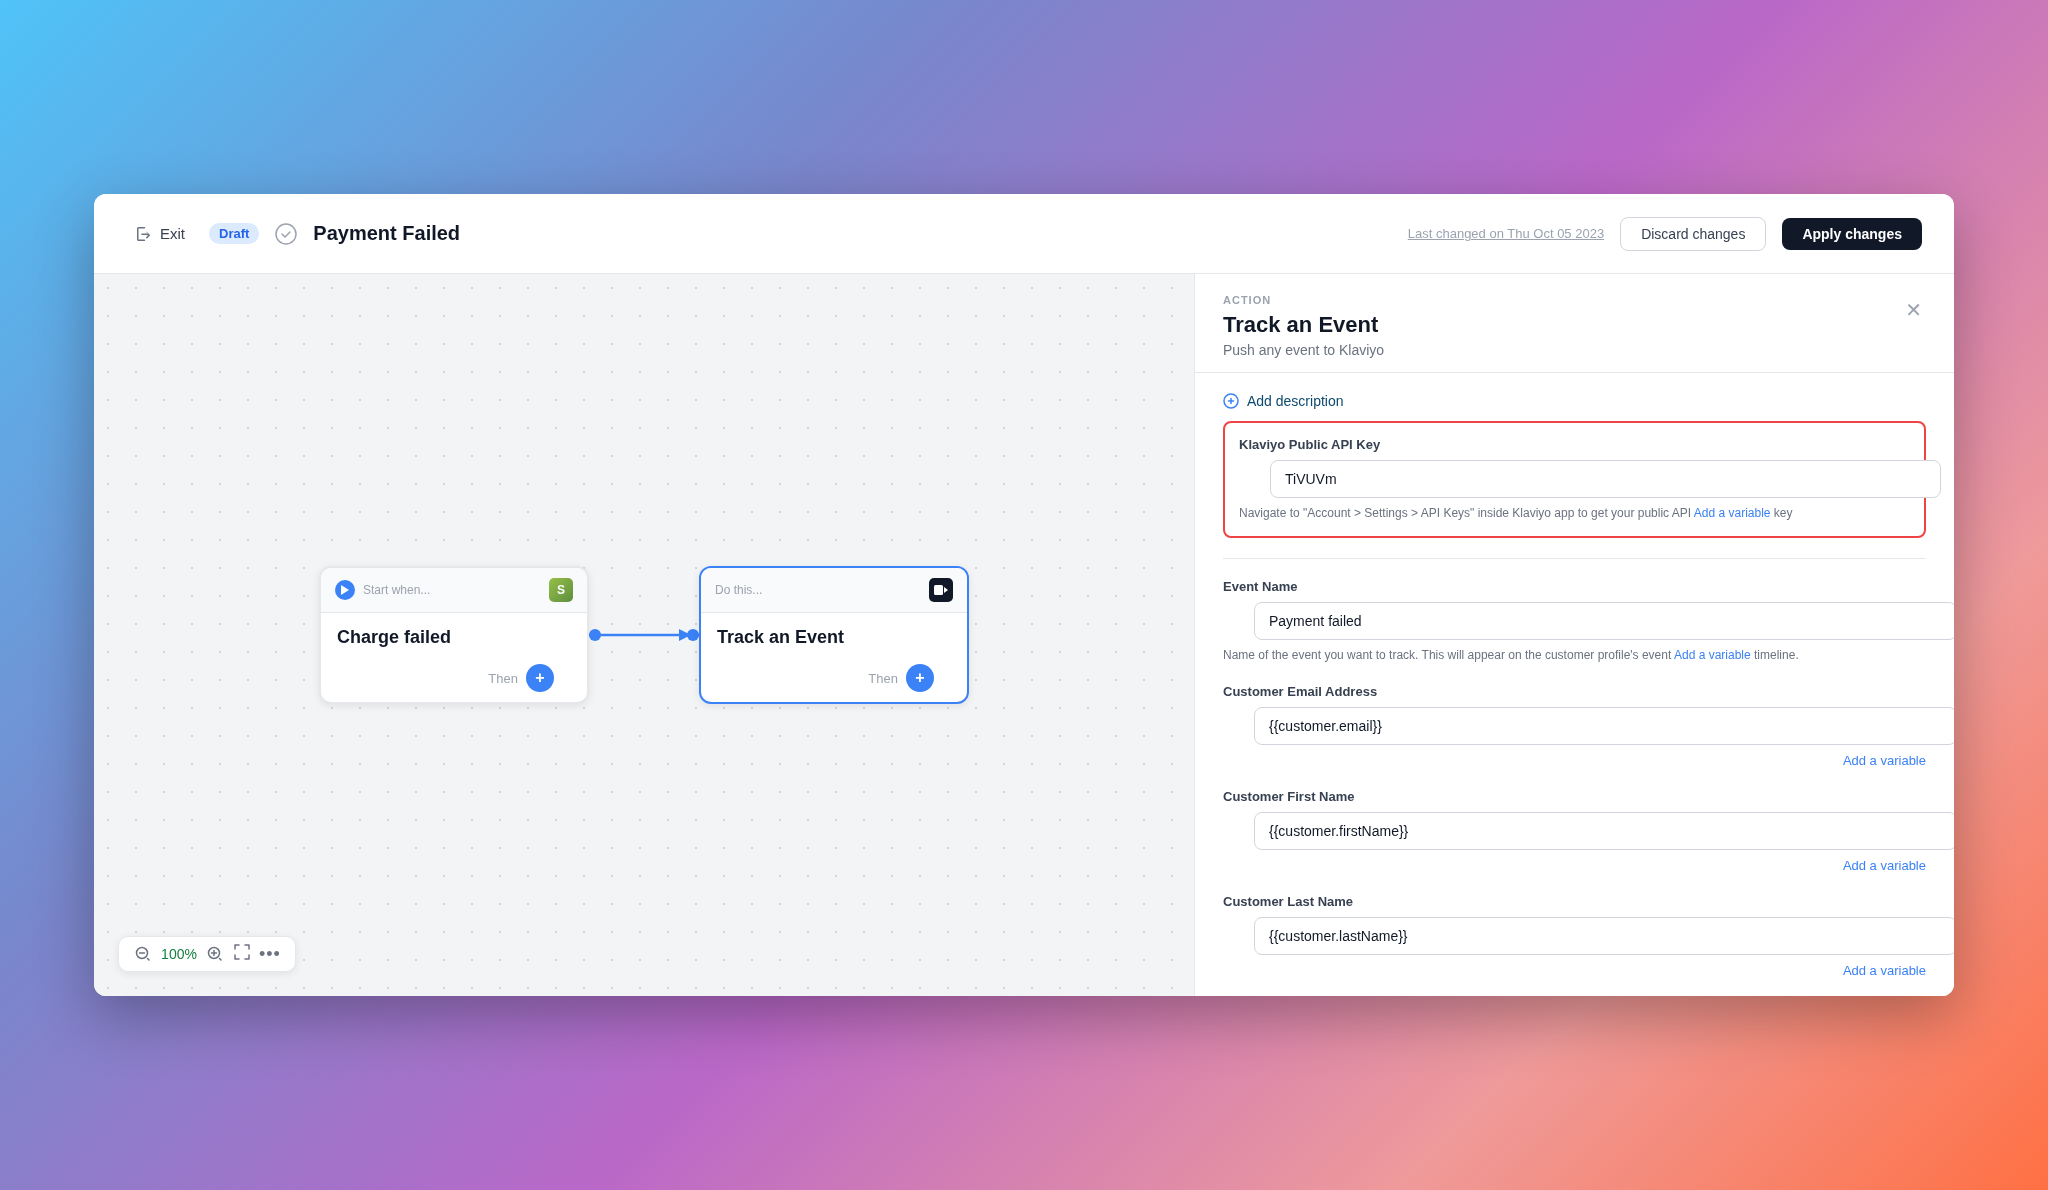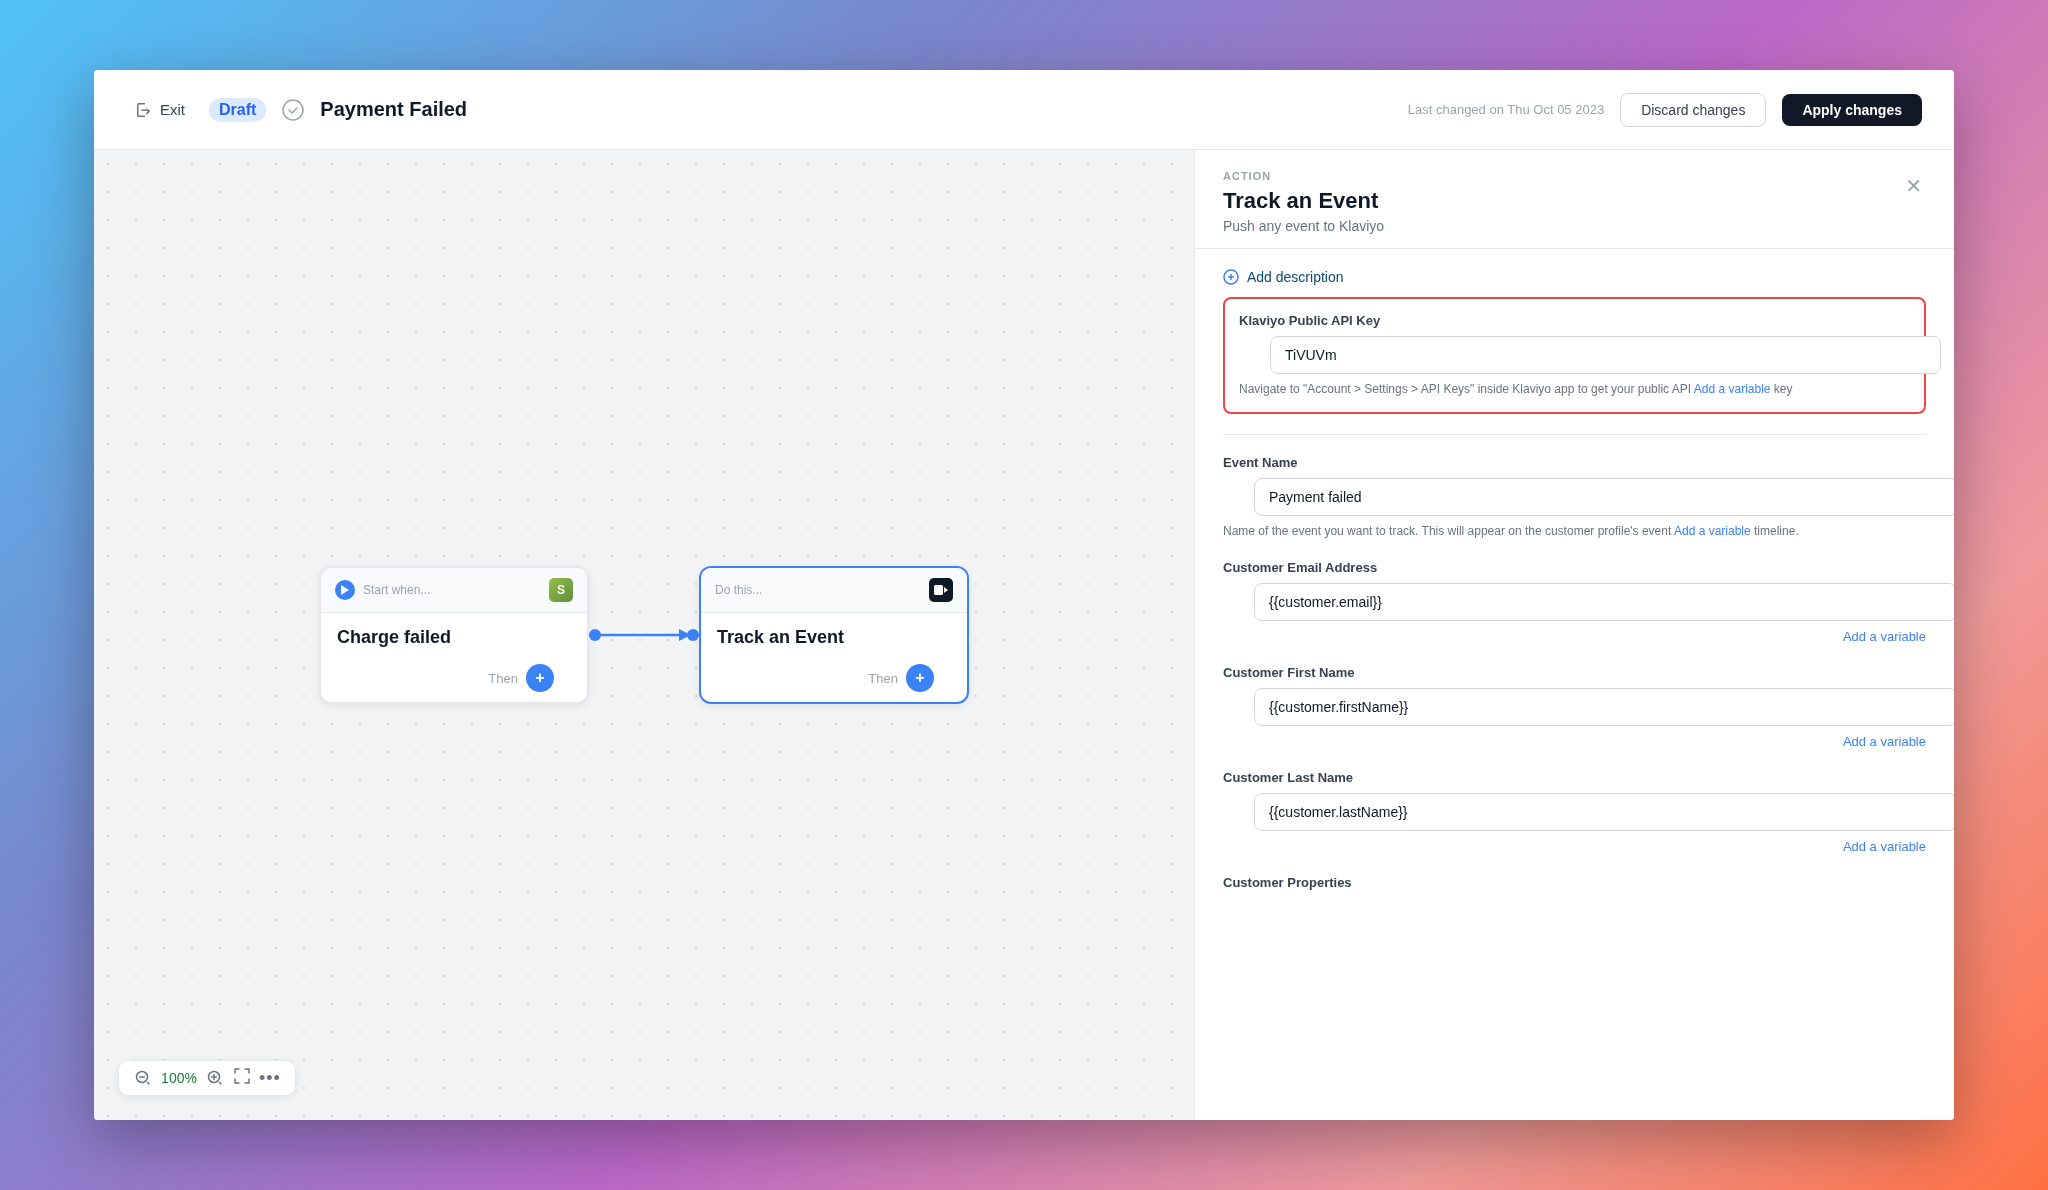--- a/index.html
+++ b/index.html
@@ -8,23 +8,23 @@
       height: 1190px;
       overflow: hidden;
       font-family: -apple-system, BlinkMacSystemFont, 'Segoe UI', sans-serif;
       background: linear-gradient(135deg, #4fc3f7 0%, #7986cb 30%, #ba68c8 55%, #ef9a9a 80%, #ff7043 100%);
       display: flex;
       align-items: center;
       justify-content: center;
     }
     .main-window {
       width: 1860px;
-      height: 1050px;
-      background: #fff;
-      border-radius: 4px;
+      height: 802px;
+      background: #fff;
+      border-radius: 12px;
       box-shadow: 0 20px 60px rgba(0,0,0,0.3);
       display: flex;
       flex-direction: column;
       overflow: hidden;
     }
     
     .header {
       height: 80px;
       border-bottom: 1px solid #e5e7eb;
       display: flex;
@@ -50,39 +50,40 @@
       padding: 4px 8px;
     }
     .exit-icon {
       width: 20px;
       height: 20px;
       color: #6b7280;
     }
     .draft-badge {
       background: #dbeafe;
       color: #2563eb;
-      font-size: 16px;
+      font-size: 13px;
       font-weight: 600;
       padding: 3px 10px;
       border-radius: 20px;
     }
     .flow-title {
       font-size: 20px;
       font-weight: 700;
       color: #111827;
     }
     .header-right {
       margin-left: auto;
       display: flex;
       align-items: center;
       gap: 16px;
     }
     .last-changed {
       font-size: 13px;
       color: #9ca3af;
+      text-decoration: underline;
     }
     .discard-btn {
       padding: 8px 20px;
       border: 1px solid #d1d5db;
       border-radius: 8px;
       background: #fff;
       font-size: 14px;
       font-weight: 500;
       color: #374151;
       cursor: pointer;

